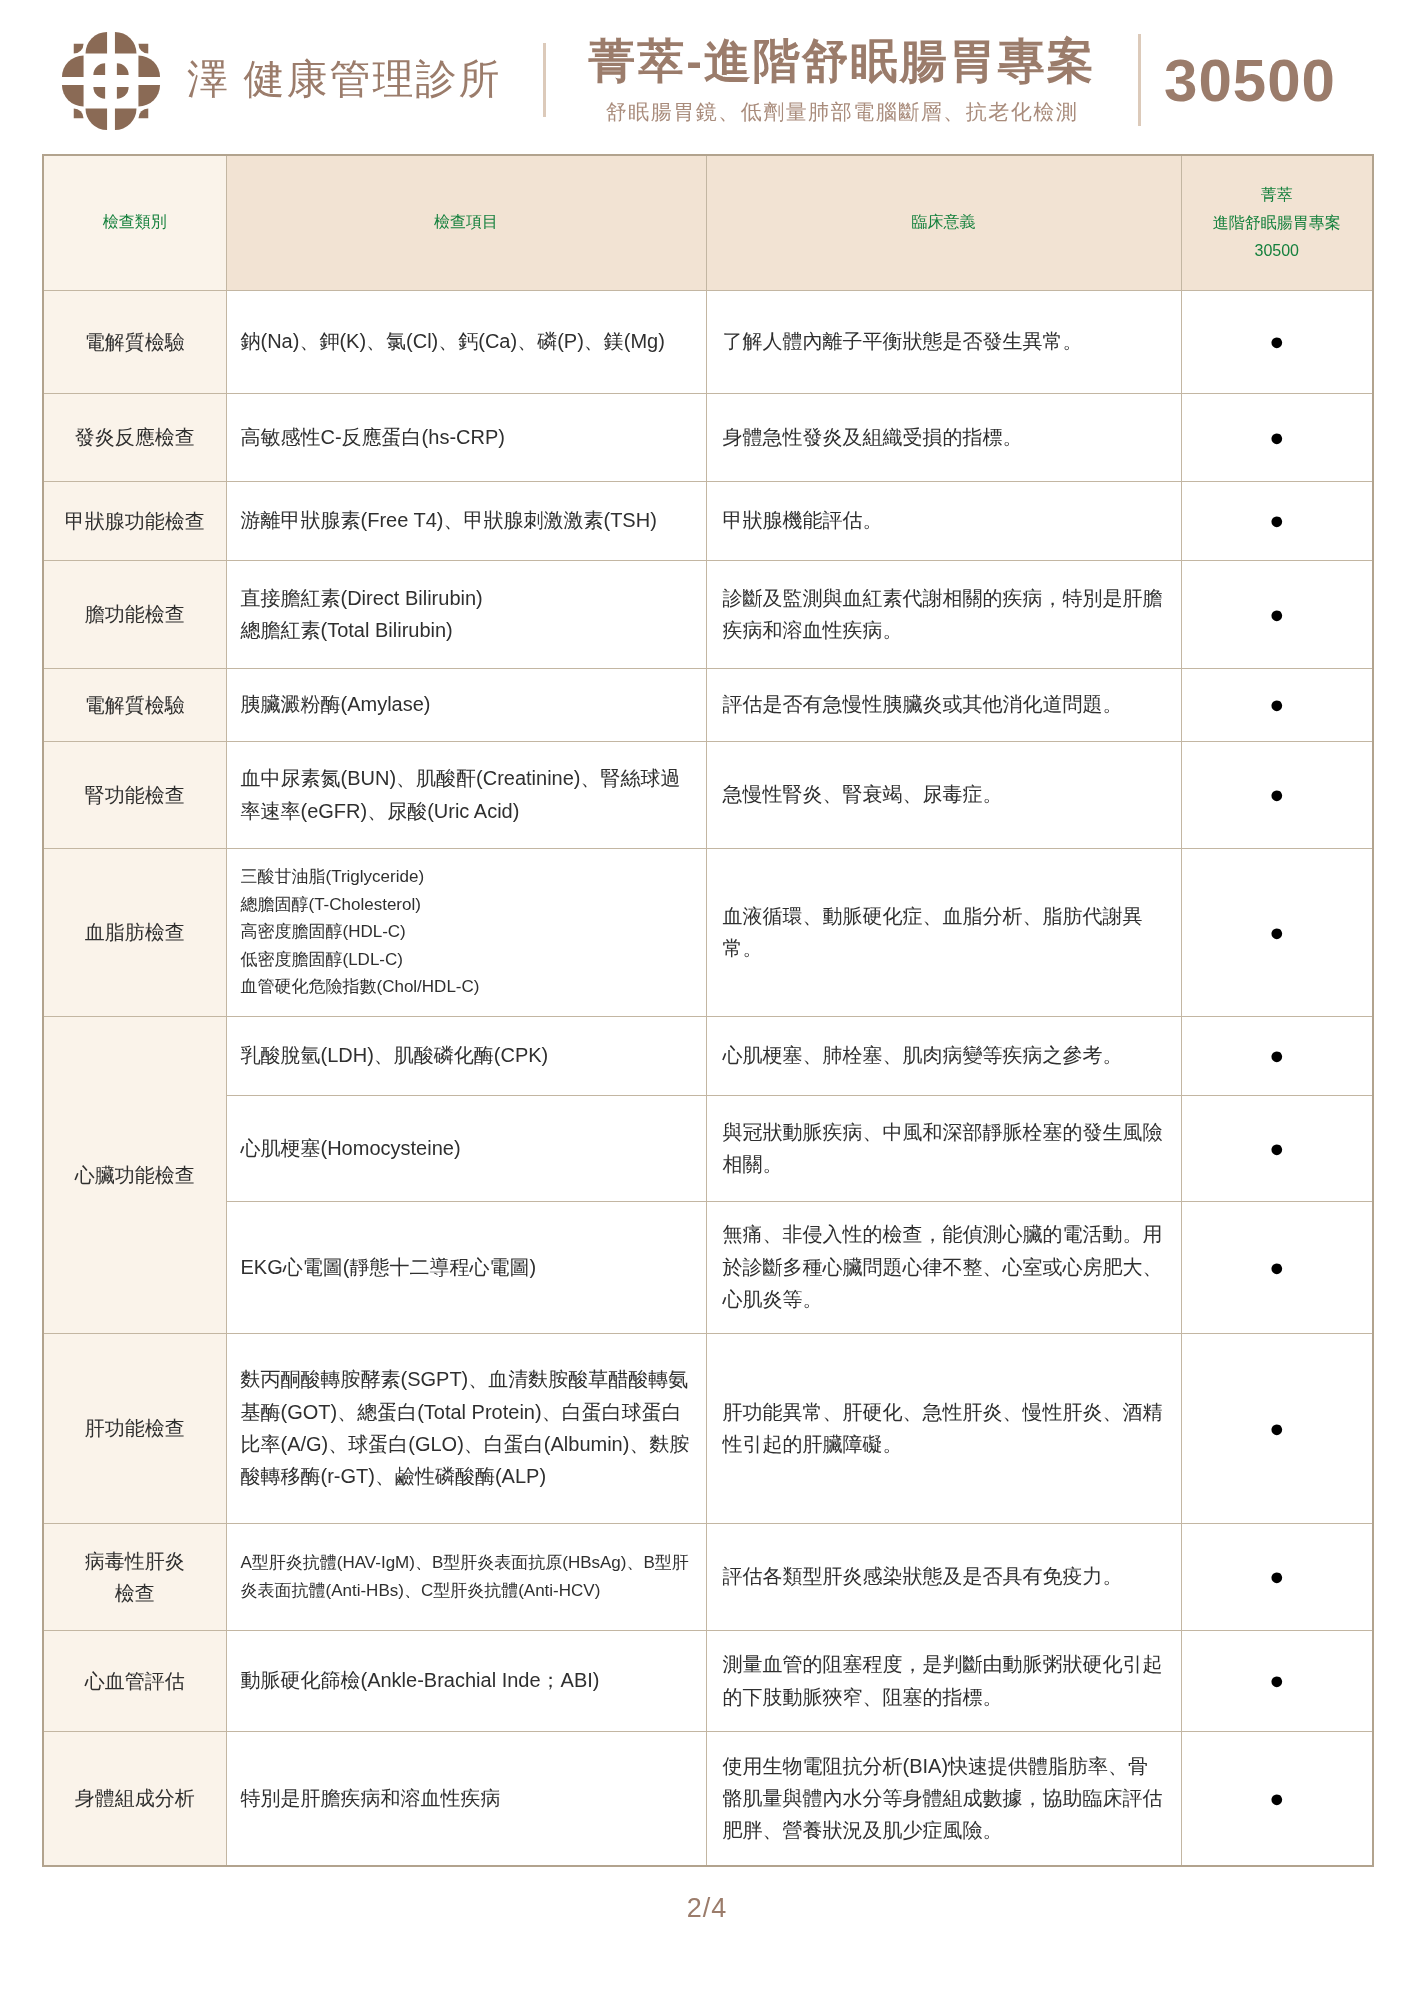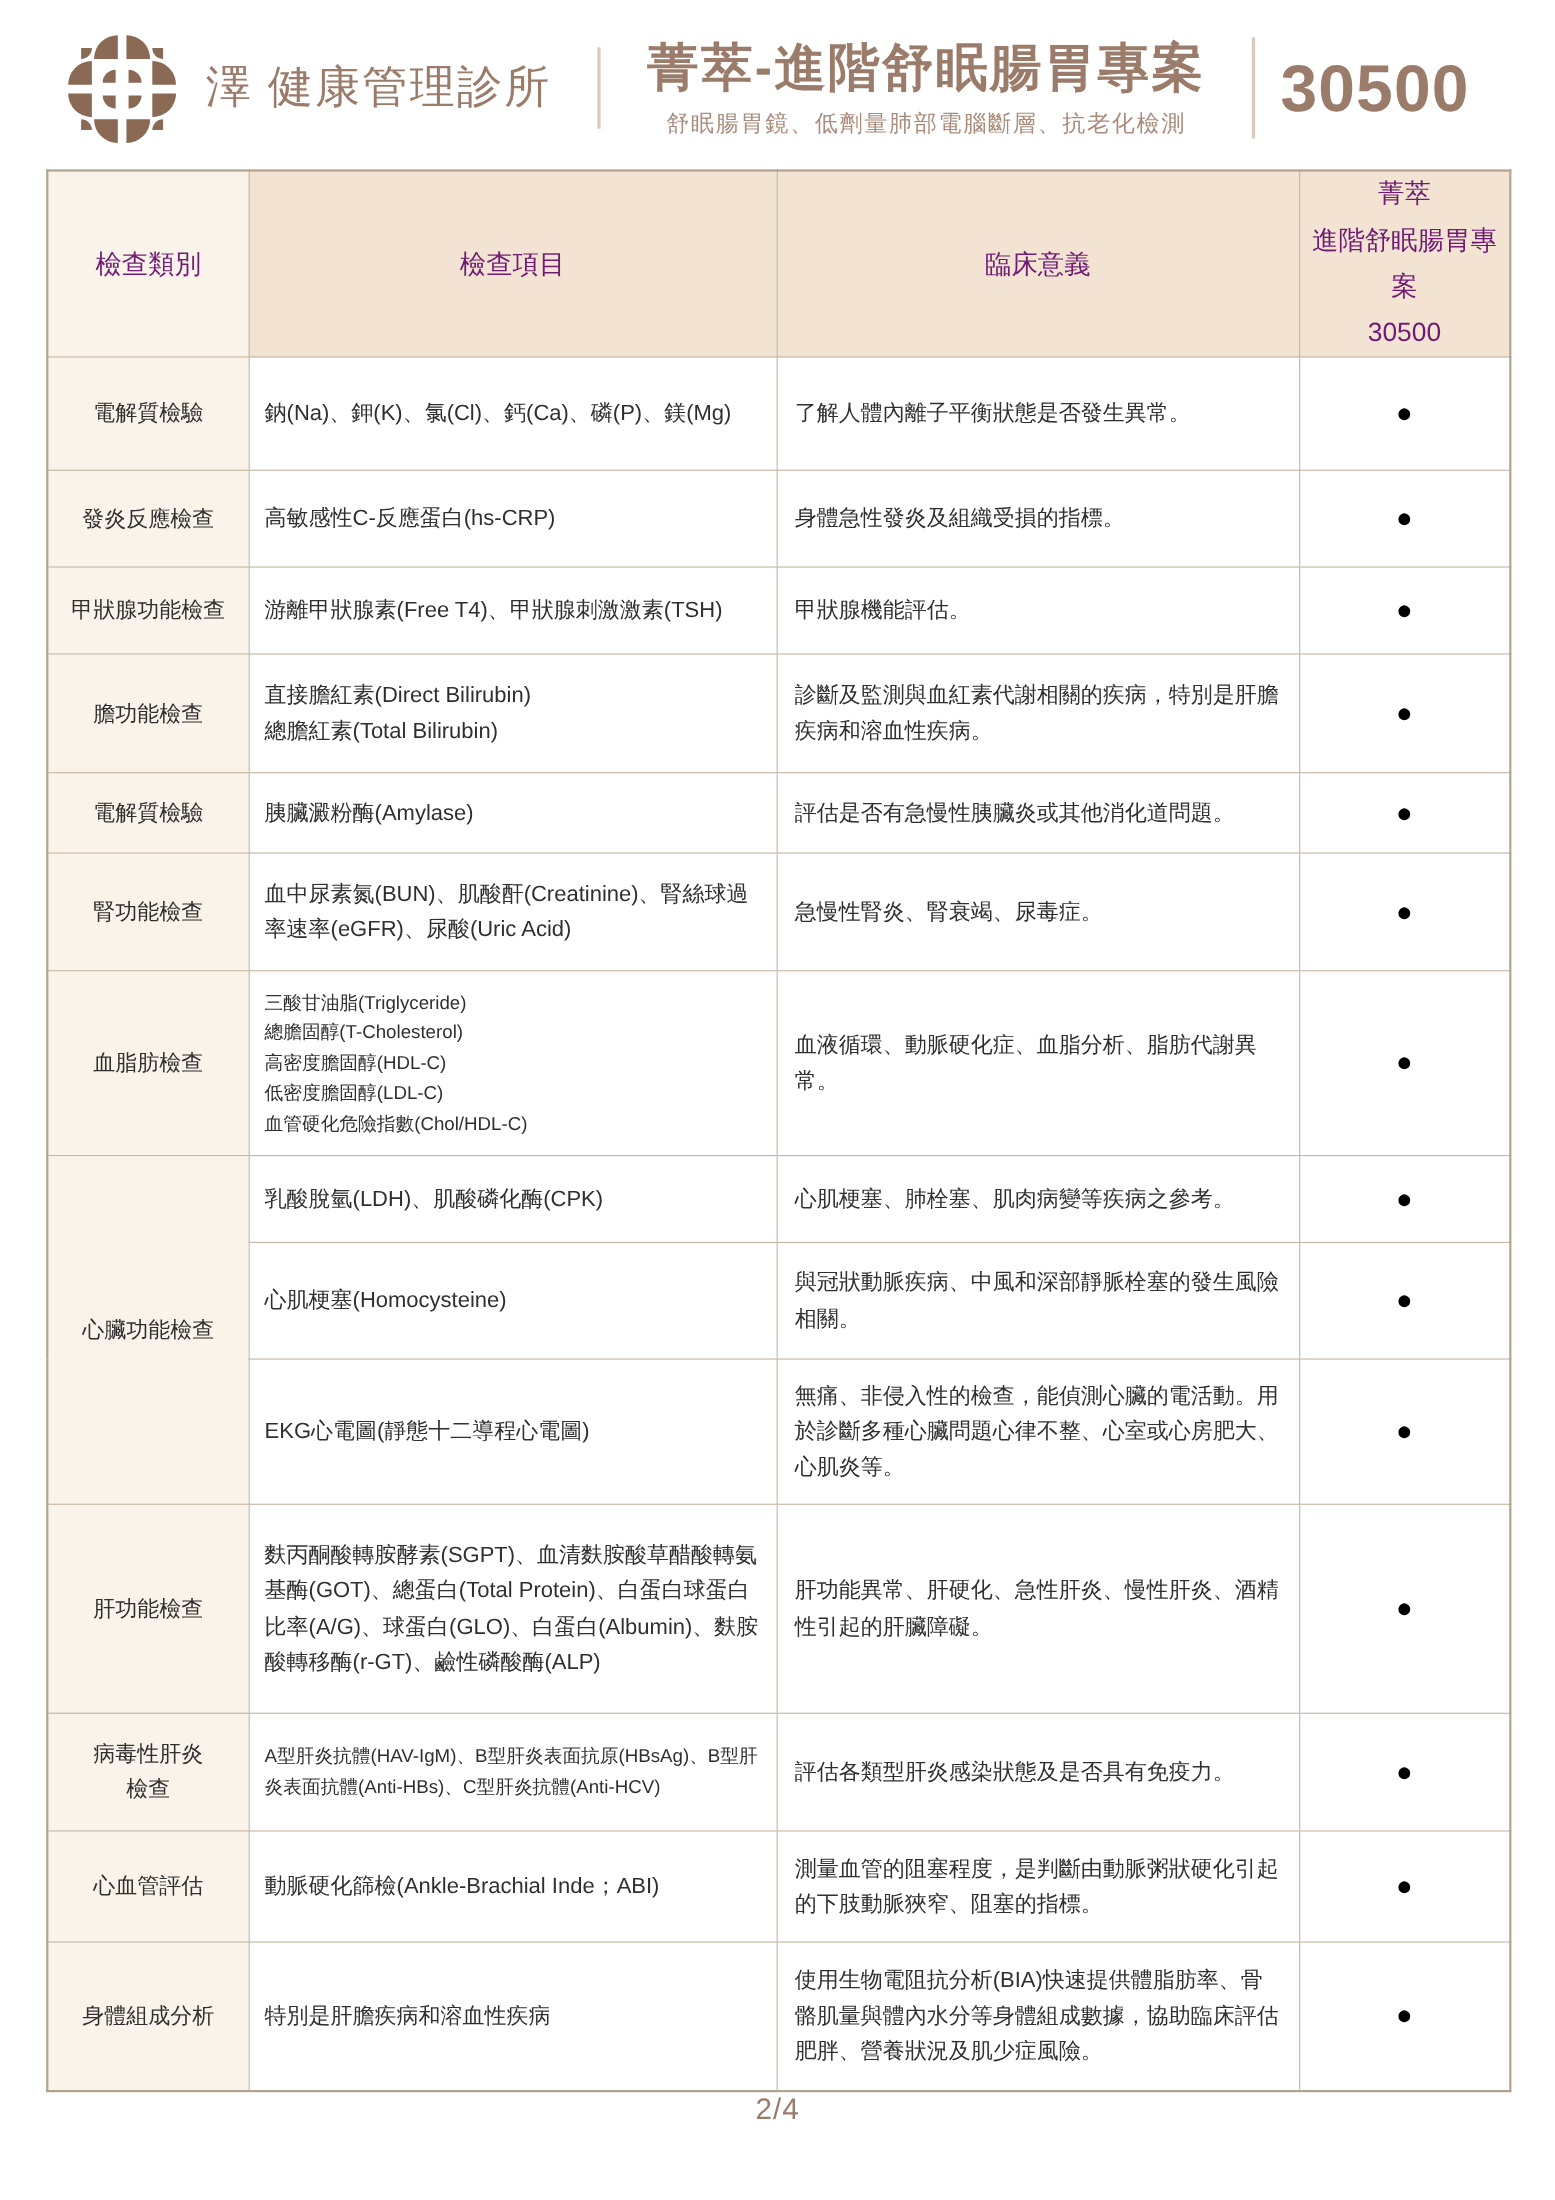--- a/index.html
+++ b/index.html
@@ -61,38 +61,38 @@
     width:1330px;table-layout:fixed;border-collapse:collapse;
     border:2.5px solid var(--outer-border);
   }
   table.pkg td,table.pkg th{
     border:1.5px solid var(--border);
     vertical-align:middle;
     font-weight:400;
   }
   col.c1{width:183px;} col.c2{width:480px;} col.c3{width:475px;} col.c4{width:192px;}
   thead tr{height:135px;}
-  th{font-size:24px;color:#701a75;background:var(--header-fill);text-align:center;}
+  th{font-size:16px;color:#15803d;background:var(--header-fill);text-align:center;}
   th.first{background:var(--category-fill);}
   th .plan-line{line-height:1.75;font-weight:400;}
   td.cat{
     background:var(--category-fill);
     text-align:center;font-size:20px;
     padding:8px 18px;line-height:1.6;
     white-space:pre-line;
   }
   td.items{padding:10px 14px;font-size:20px;line-height:1.62;}
   td.items.small{font-size:17px;line-height:1.62;}
   td.items div{padding:0;}
   td.meaning{padding:10px 16px;font-size:20px;line-height:1.62;}
   td.dot{text-align:center;font-size:25px;color:#000;}
 
   
   .footer{
-    text-align:center;
+    margin-top:26px;text-align:center;
     font-size:27px;color:var(--brand-brown);letter-spacing:1px;
   }
 </style>
 </head>
 <body>
 
 <div class="page">
 
   <div class="header">
     <div class="logo-wrap">

